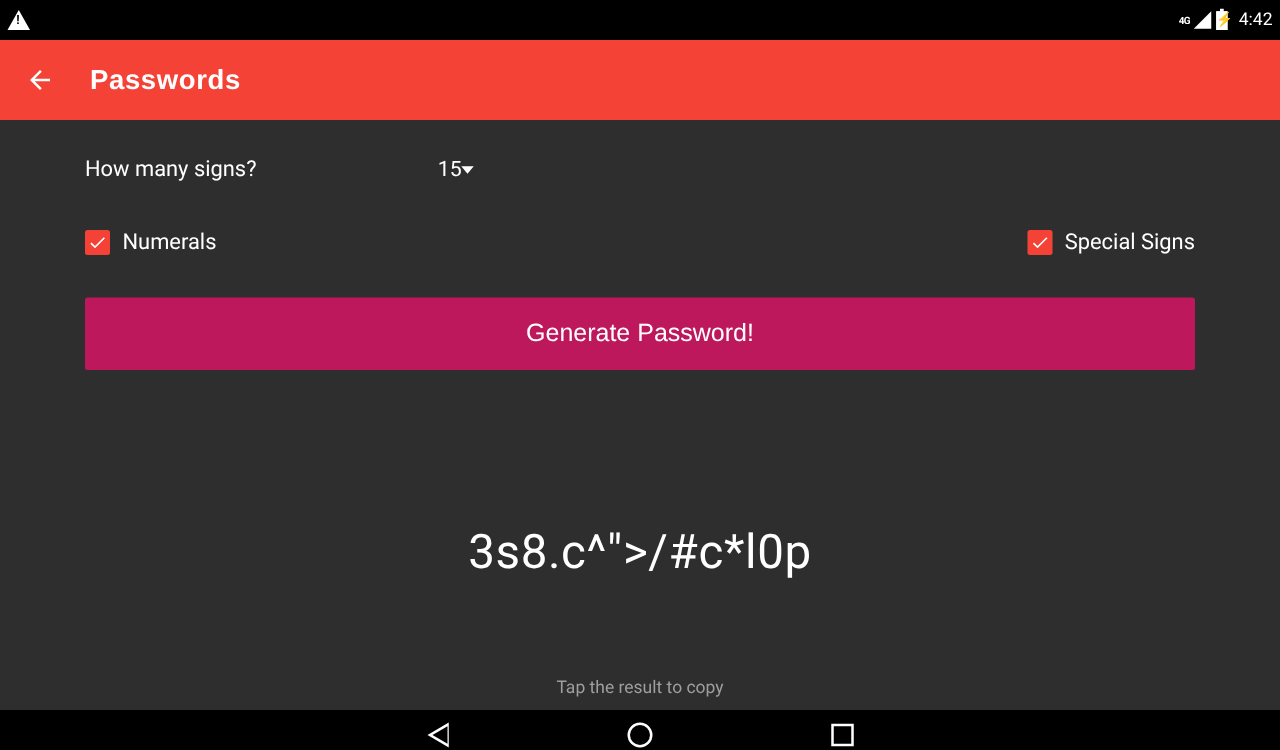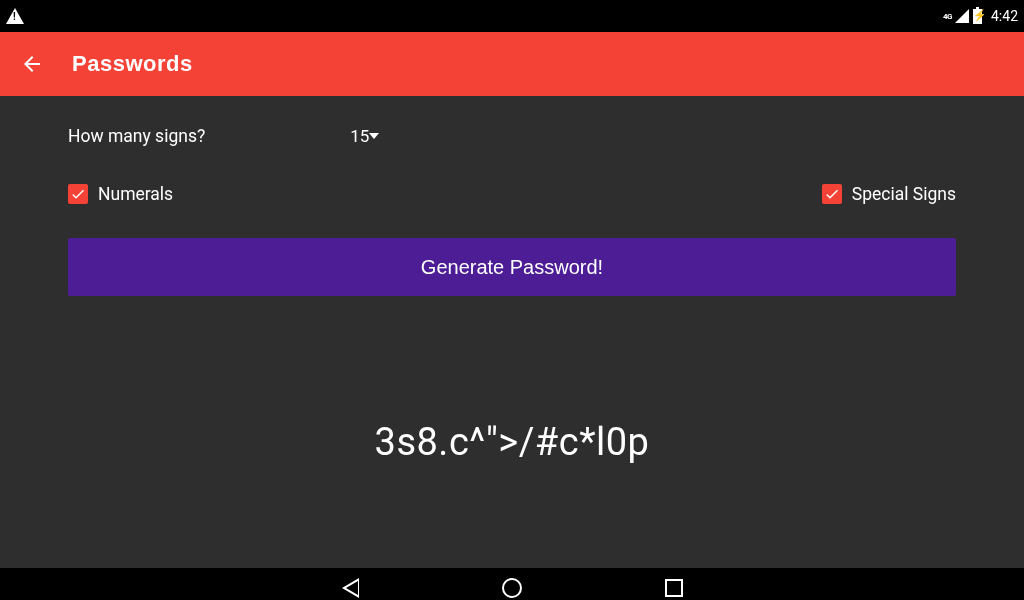--- a/index.html
+++ b/index.html
@@ -133,21 +133,21 @@
       display: flex;
       align-items: center;
       justify-content: center;
     }
     .checkbox svg { width: 16px; height: 16px; }
     .checkbox-label { font-size: 17.5px; }
     
     .generate-btn {
       width: 100%;
       height: 58px;
-      background: #4c1d95;
+      background: #be185d;
       border: none;
       color: #fff;
       font-size: 20px;
       font-weight: 400;
       cursor: pointer;
       border-radius: 2px;
     }
     
     .result {
       text-align: center;
@@ -267,20 +267,21 @@
           </svg>
         </div>
       <span class="checkbox-label">Special Signs</span>
     </div>
   </div>
   
   <button class="generate-btn">Generate Password!</button>
   
   <div class="result">3s8.c^"&gt;/#c*l0p</div>
   
+  <div class="hint">Tap the result to copy</div>
 </div>
 
 <div class="nav-bar">
   <div class="nav-btn">
       <div class="nav-back"></div>
     </div>
   <div class="nav-btn">
       <div class="nav-home"></div>
     </div>
   <div class="nav-btn">

